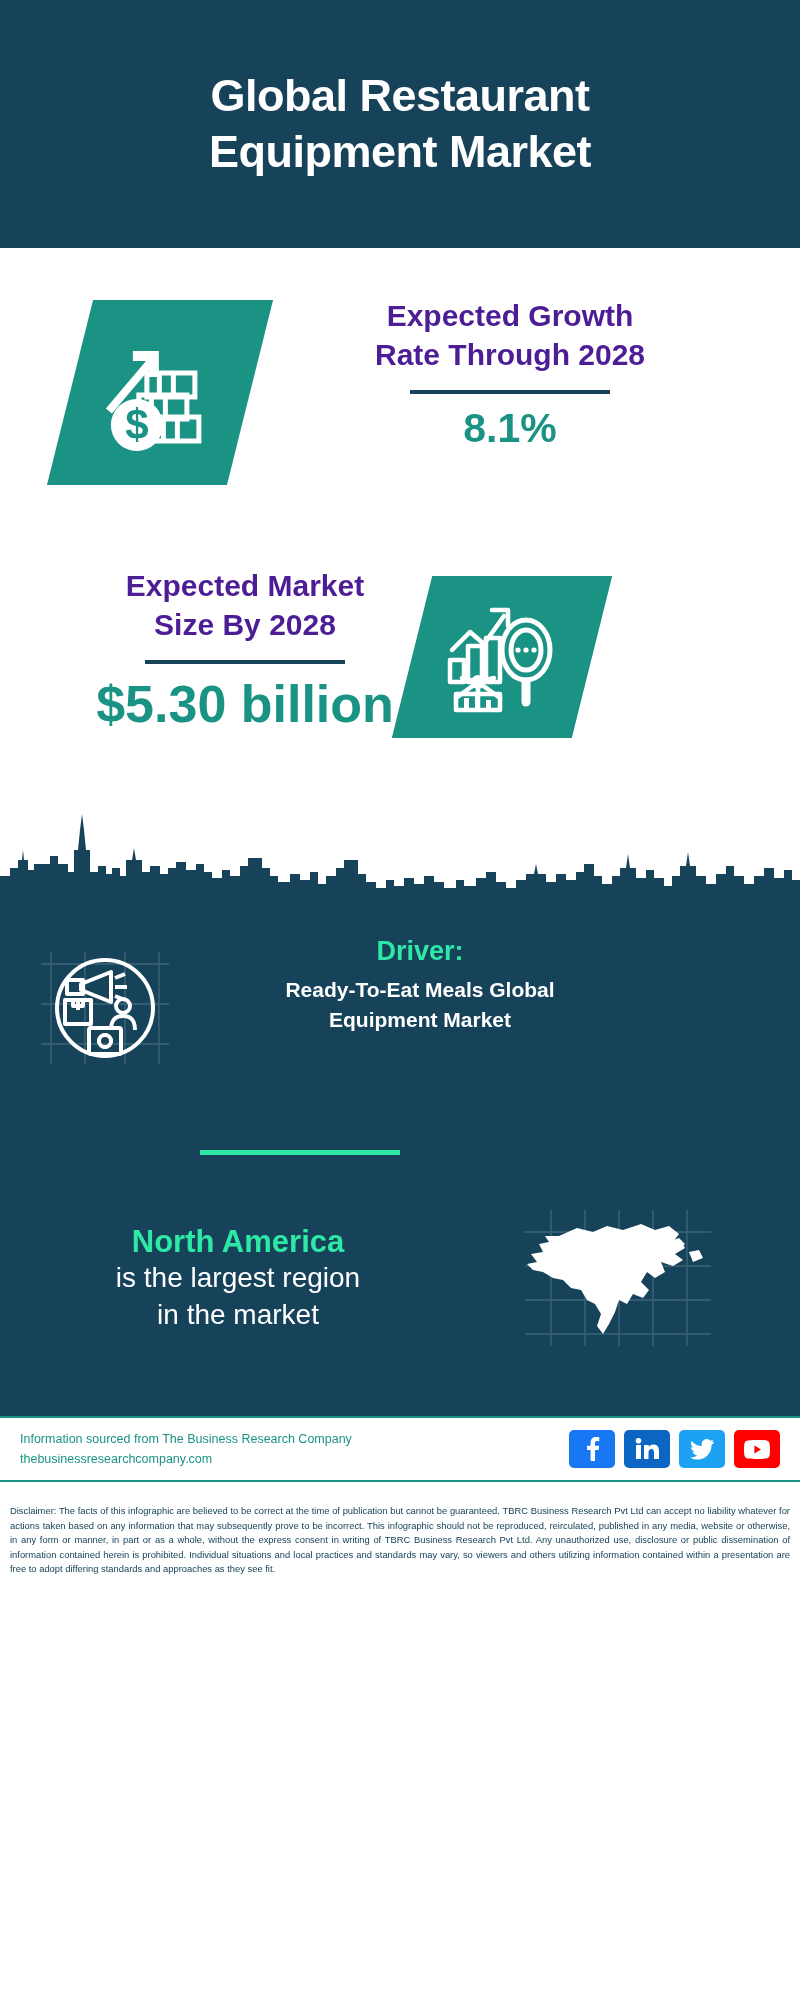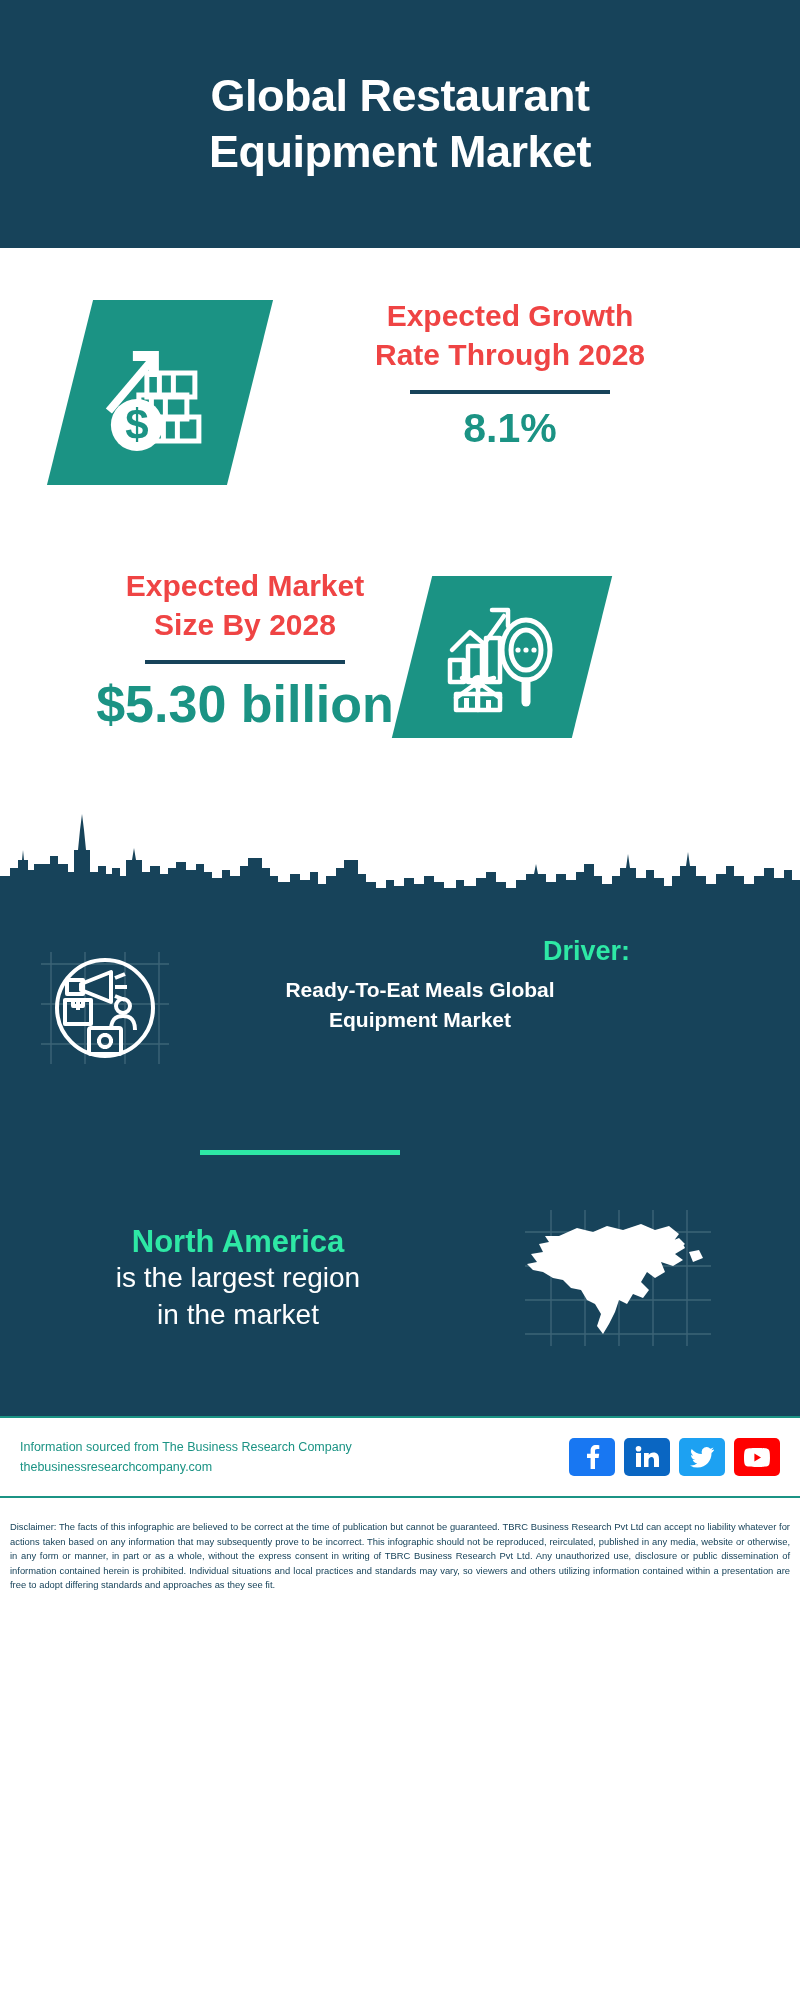--- a/index.html
+++ b/index.html
@@ -39,21 +39,21 @@
     background: #1b9384;
     transform: skewX(-14deg);
     display: flex;
     align-items: center;
     justify-content: center;
   }
   .para > svg { transform: skewX(14deg); }
 
   .stat-block { position: absolute; text-align: center; }
   .stat-heading {
-    color: #ef4444;
+    color: #4c1d95;
     font-size: 30px;
     font-weight: bold;
     line-height: 1.3;
   }
   .rule-dark {
     width: 200px; height: 4px; background: #17435a;
     margin: 16px auto 12px auto;
   }
   .stat-value {
     color: #1b9384;
@@ -81,21 +81,20 @@
     top: 28px; left: 0; width: 800px;
     display: flex; align-items: flex-start;
   }
   .driver-icon-wrap { width: 210px; display:flex; justify-content:center; padding-top: 12px;}
   .driver-text { width: 420px; text-align: center; }
   .driver-label {
     color: #2ee8a5;
     font-size: 27px;
     font-weight: bold;
     margin-bottom: 8px;
-    text-align: right;
   }
   .driver-body {
     color: #ffffff;
     font-size: 21px;
     font-weight: bold;
     line-height: 1.42;
   }
 
   .divider-teal {
     position: absolute;
@@ -118,21 +117,21 @@
   }
   .region-sub {
     color: #ffffff;
     font-size: 28px;
     line-height: 1.3;
   }
   .region-map-wrap { width: 340px; display:flex; justify-content:center; }
 
   
   .source-bar {
-    height: 80px;
+    height: 64px;
     background: #ffffff;
     border-top: 2px solid #1b9384;
     display: flex;
     align-items: center;
     padding: 16px 20px;
   }
   .source-text { flex: 1; }
   .source-line {
     color: #1b9384;
     font-size: 12.5px;

